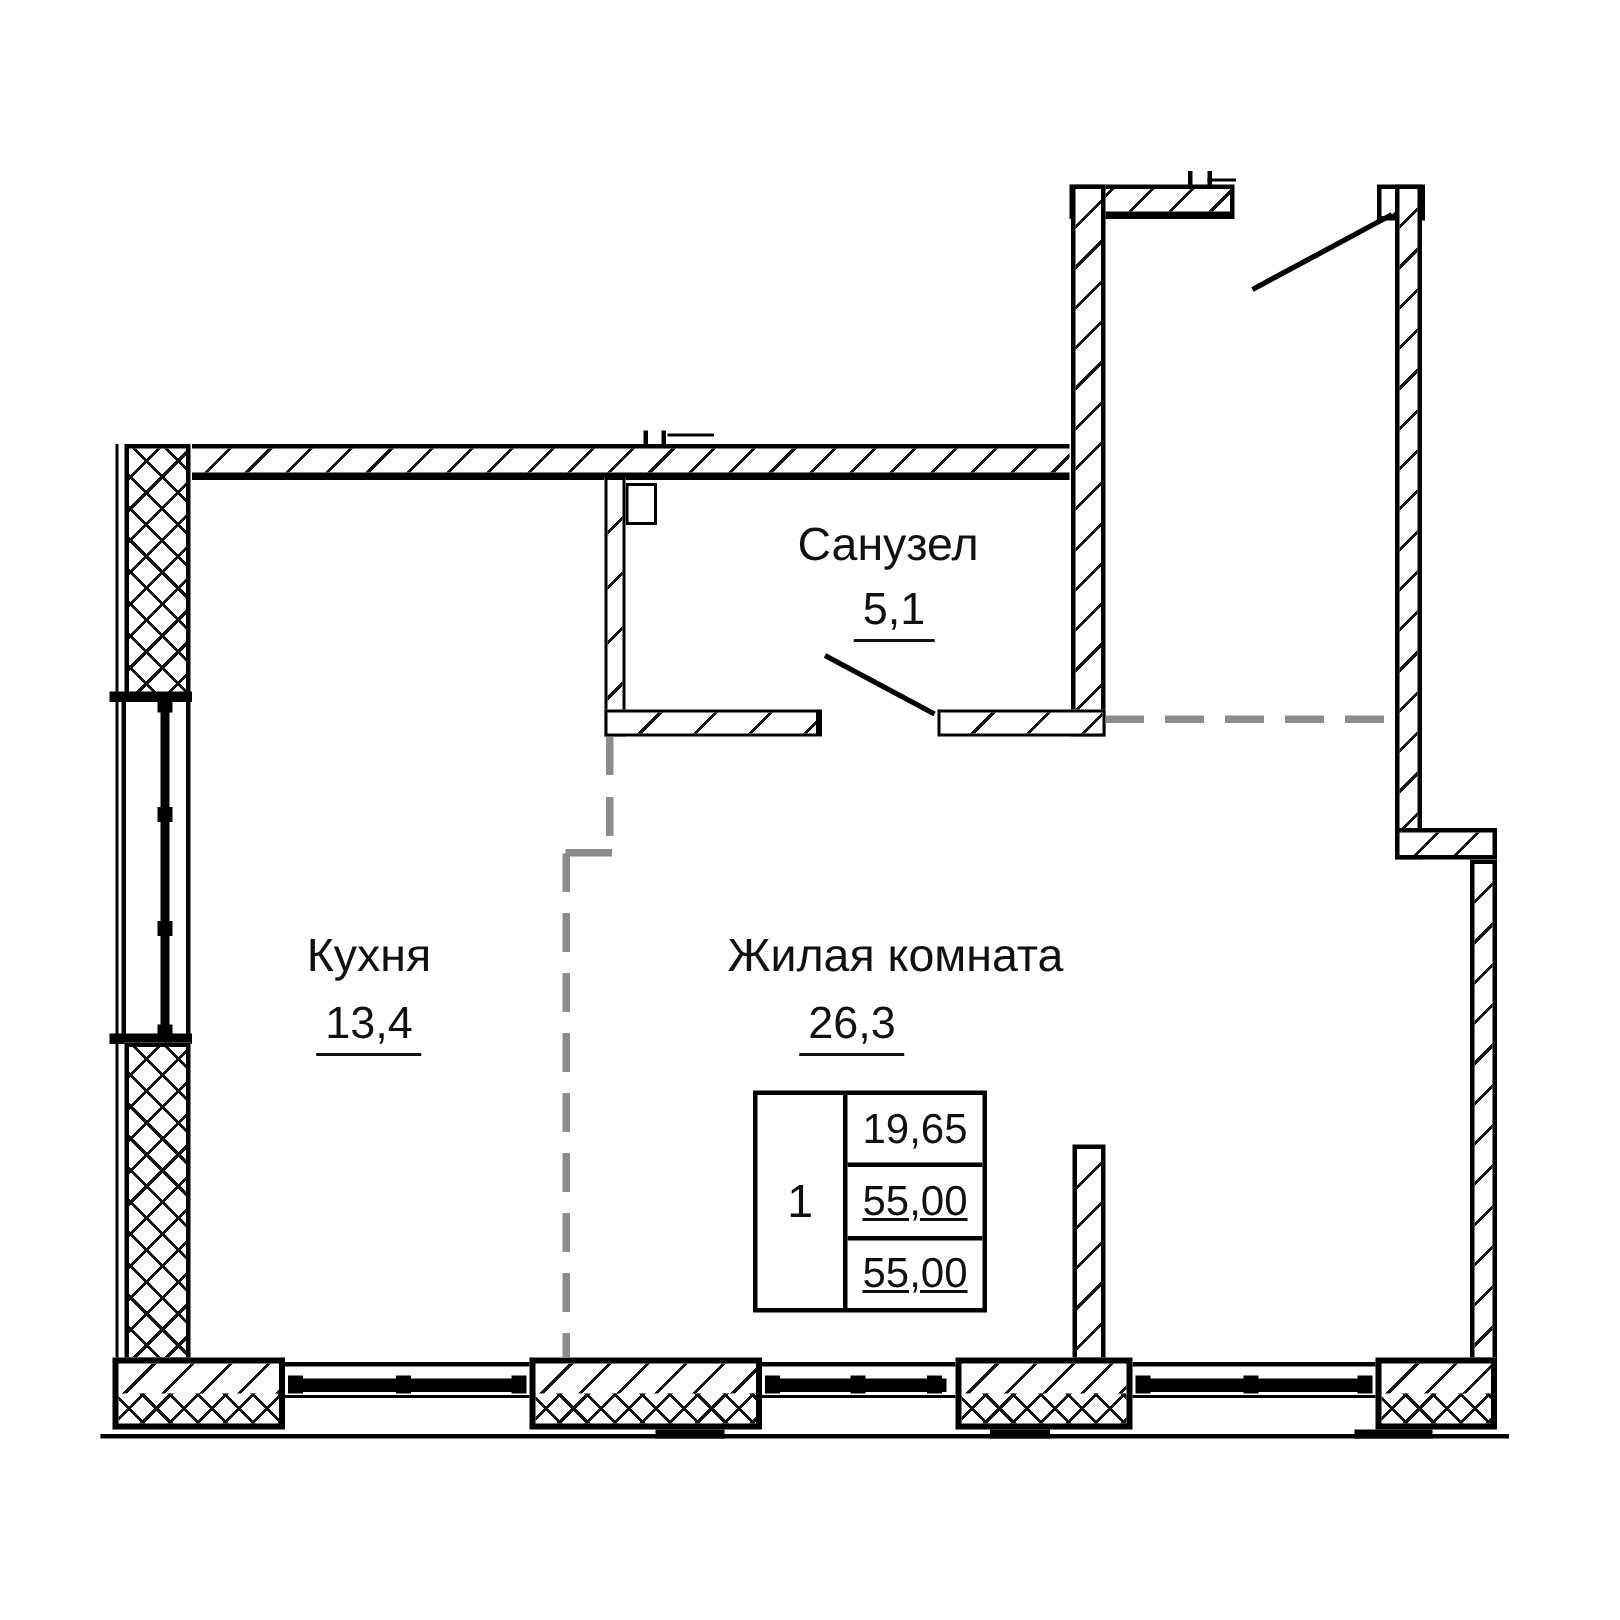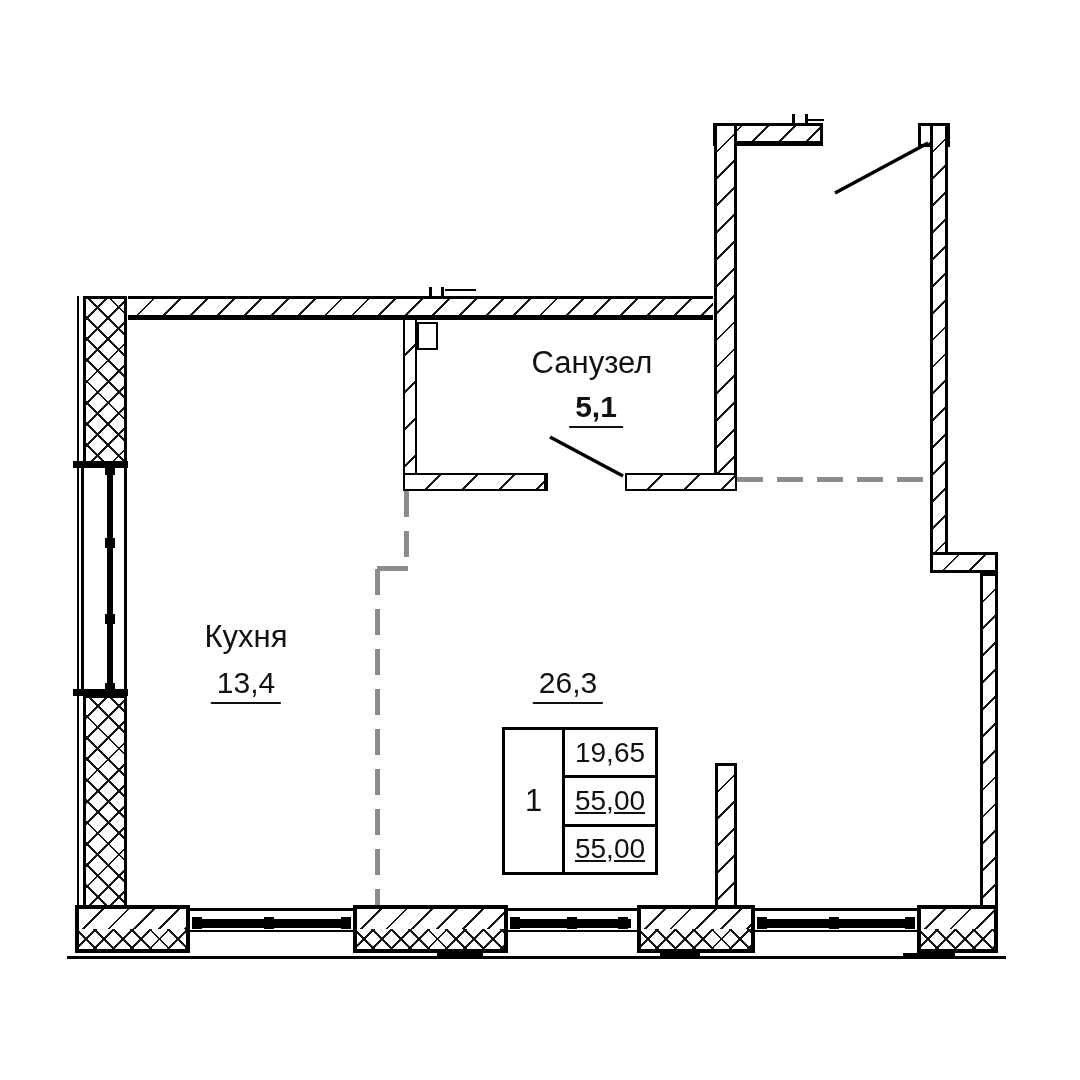--- a/index.html
+++ b/index.html
@@ -129,25 +129,26 @@
   <div class="abs dash-solid" style="left:377px;top:566px;width:31px;height:5px;"></div>
   <div class="abs dash-v" style="left:375px;top:569px;height:336px;"></div>
   <div class="abs dash-h" style="left:737px;top:477px;width:193px;"></div>
 
   <svg class="abs" style="left:0;top:0;" width="1080" height="1080" viewBox="0 0 1080 1080">
     <line x1="550" y1="437" x2="623" y2="476" stroke="#000" stroke-width="3.5"></line>
     <line x1="835" y1="193" x2="928" y2="143" stroke="#000" stroke-width="3.5"></line>
   </svg>
 
   <div class="abs room-label" style="left:592px;top:363px;">Санузел</div>
-  <div class="abs room-area" style="left:596px;top:409px;font-weight:bold;">5,1</div>
+  <div class="abs room-area" style="left:596px;top:409px;">5,1</div>
 
   <div class="abs room-label" style="left:246px;top:637px;">Кухня</div>
   <div class="abs room-area" style="left:246px;top:685px;">13,4</div>
 
+  <div class="abs room-label" style="left:597px;top:637px;">Жилая комната</div>
   <div class="abs room-area" style="left:568px;top:685px;">26,3</div>
 
   <div class="abs tbl" style="left:502px;top:727px;width:156px;height:148px;">
     <div class="col-count">1</div>
     <div class="col-vals">
       <div class="cell">19,65</div>
       <div class="cell">55,00</div>
       <div class="cell">55,00</div>
     </div>
   </div>

